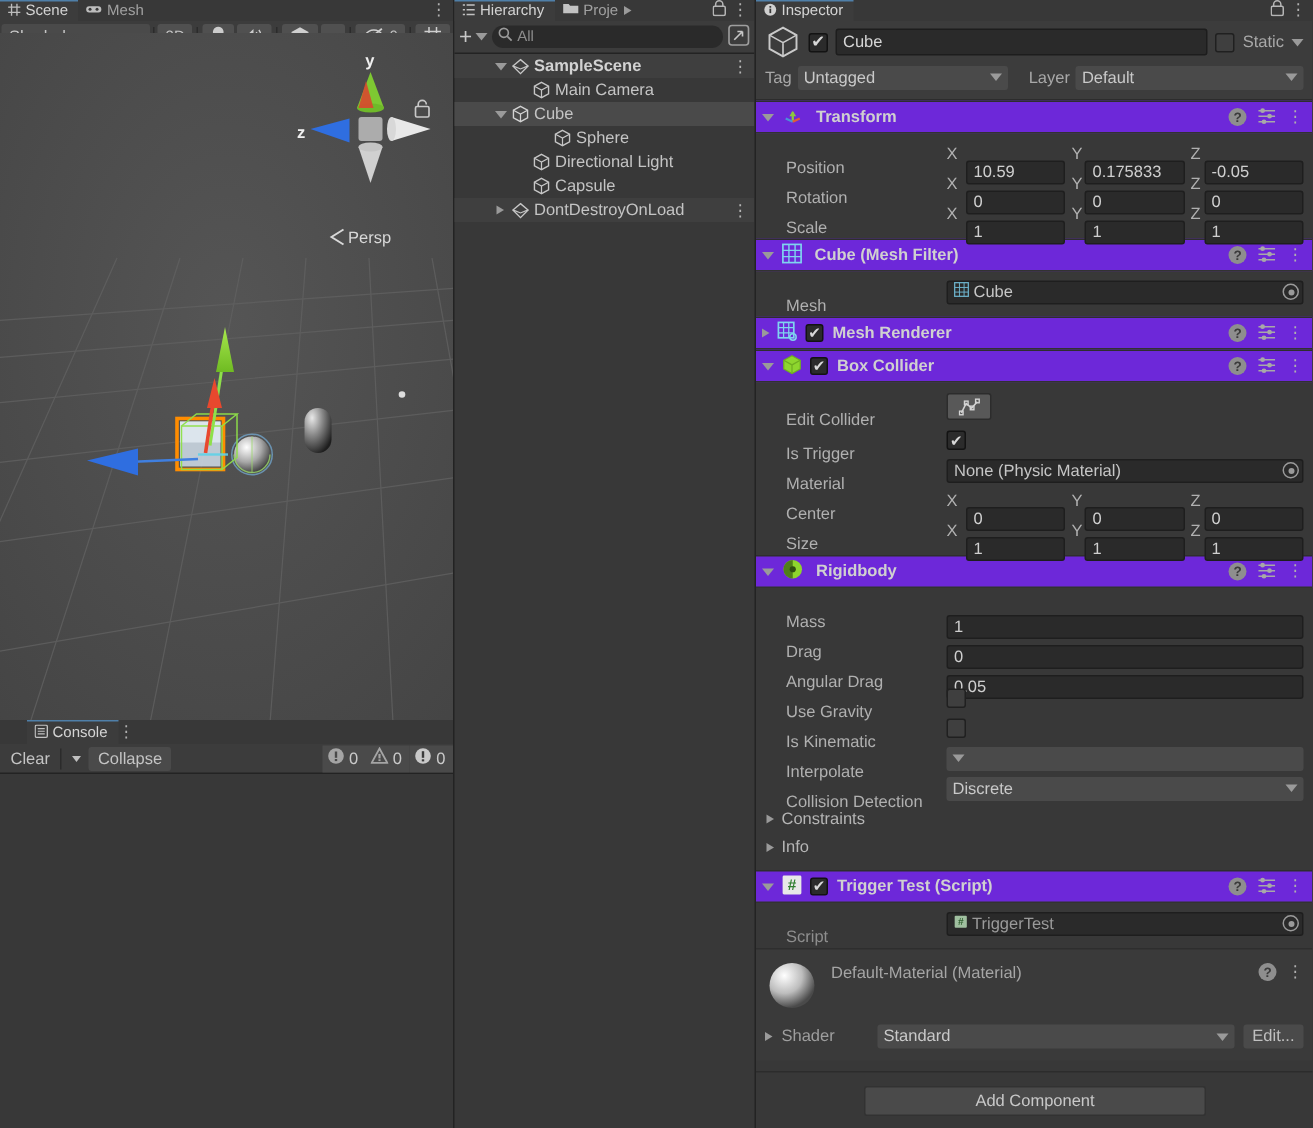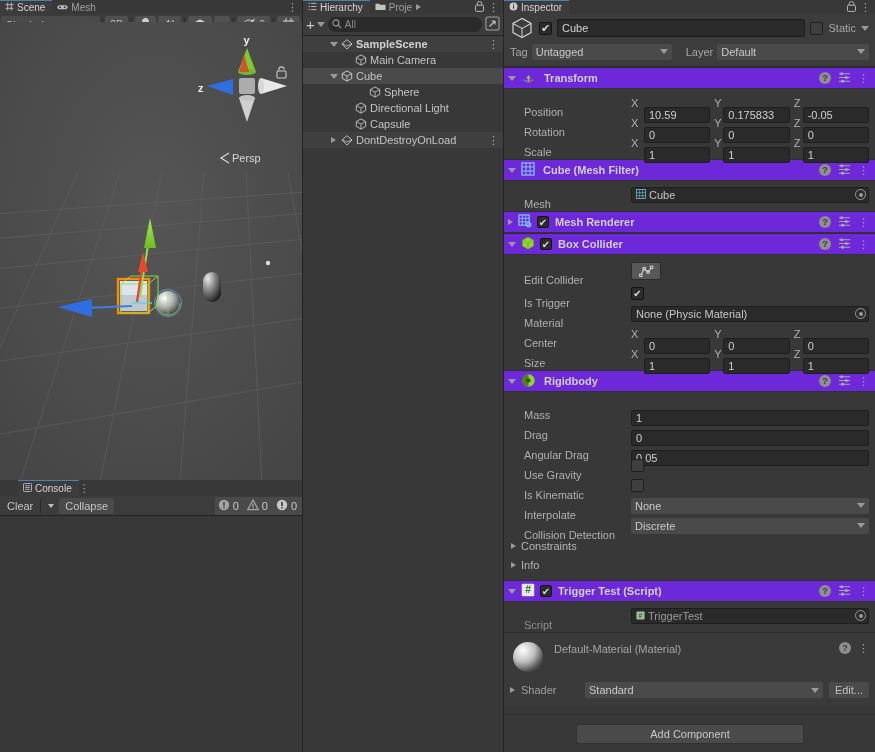--- a/index.html
+++ b/index.html
@@ -967,21 +967,20 @@
           <span class="flabel">Use Gravity</span>
           <span class="chk-sm empty"></span>
         </div>
         <div class="frow">
           <span class="flabel">Is Kinematic</span>
           <span class="chk-sm empty"></span>
         </div>
         <div class="frow">
           <span class="flabel">Interpolate</span>
           <span class="dd-field">
-            <span class="t">None</span>
             <span class="caret-dn-sm"></span>
           </span>
         </div>
         <div class="frow">
           <span class="flabel">Collision Detection</span>
           <span class="dd-field">
             <span class="t">Discrete</span>
             <span class="caret-dn-sm"></span>
           </span>
         </div>

